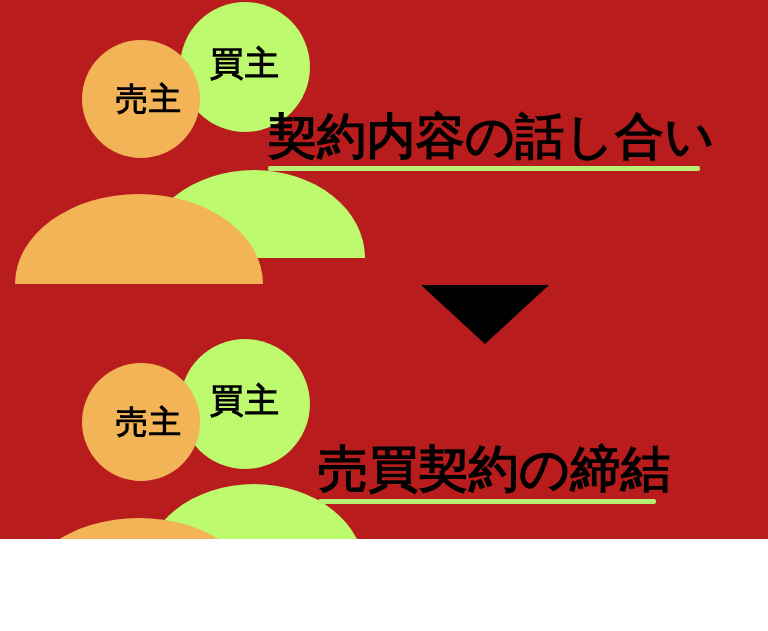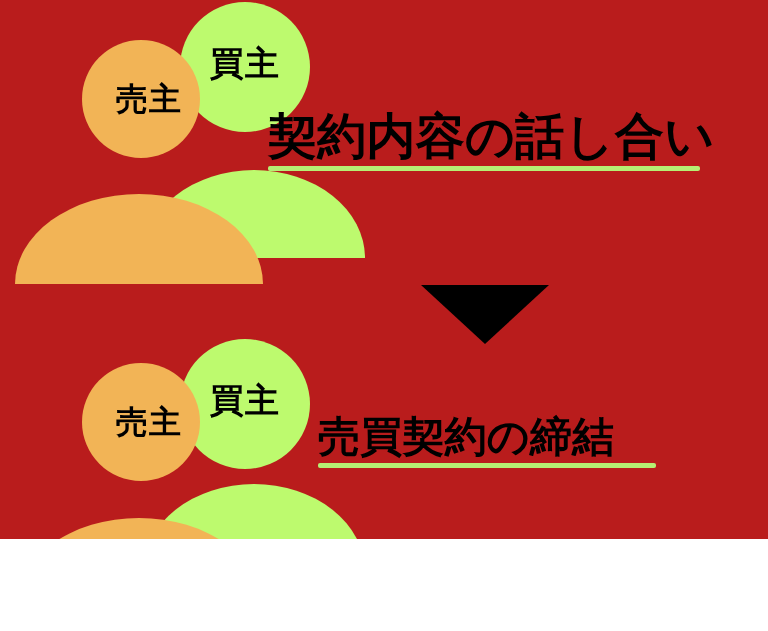--- a/index.html
+++ b/index.html
@@ -147,17 +147,17 @@
 
     <div class="figure fig-seller">
       <div class="body" style="left:15px; top:193px; background:#f2b456;"></div>
       <div class="head" style="left:82px; top:38px; background:#f2b456;">
         <span class="head-label" style="top:43px;">売主</span>
       </div>
     </div>
   </div>
 
   <div class="heading" style="left:318px; top:416px;">
-    <span class="heading-text" style="font-size:42px;">売買契約の締結</span>
+    <span class="heading-text" style="font-size:50px;margin-top:28px;">売買契約の締結</span>
     <span class="heading-underline" style="background:#b6ef73; width:338px; margin-top:5px;"></span>
   </div>
 
 </div>
 
 </body></html>

